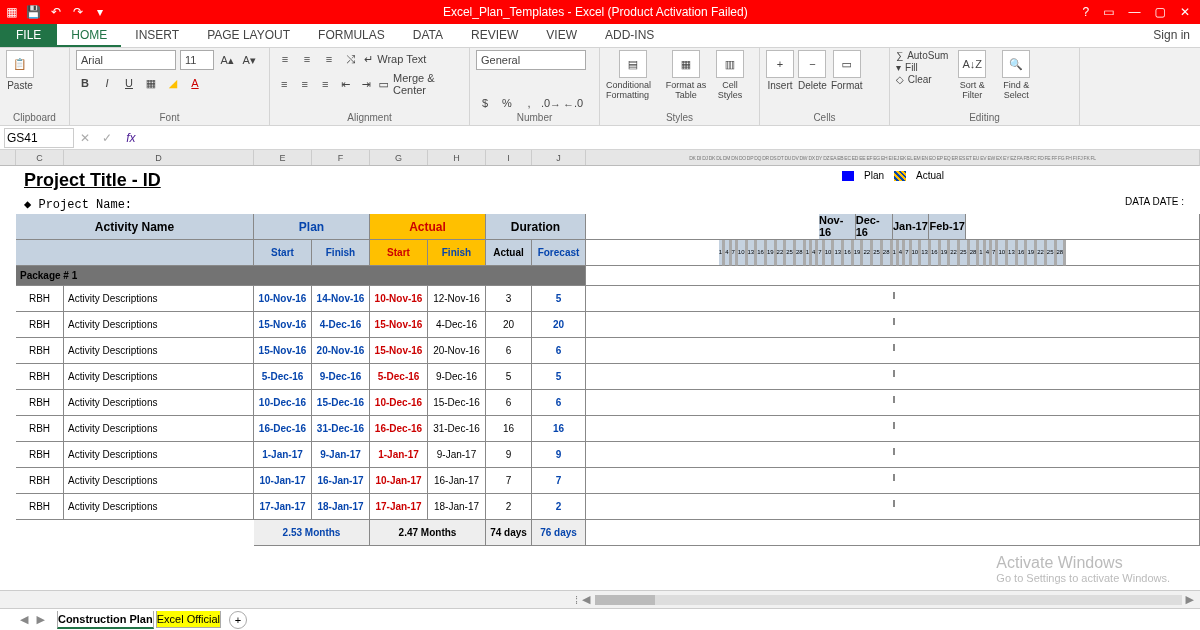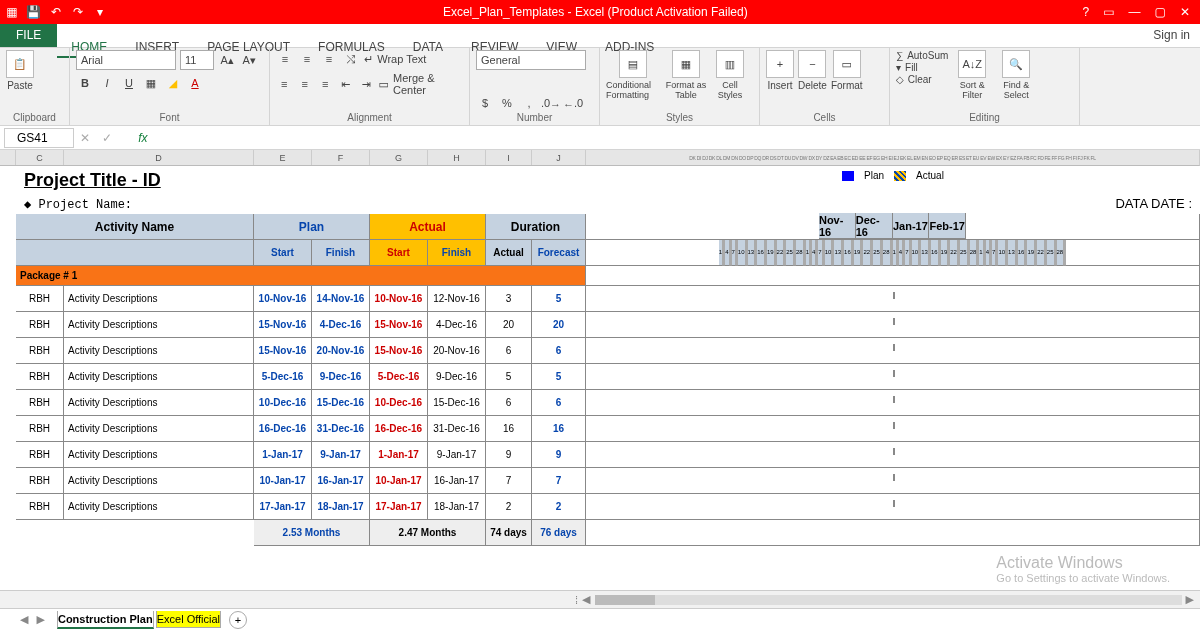--- a/index.html
+++ b/index.html
@@ -4,67 +4,67 @@
 <style>
 * { box-sizing: border-box; margin: 0; padding: 0; }
 body { font-family: "Segoe UI", Arial, sans-serif; font-size: 11px; background: #fff; width: 1200px; height: 630px; overflow: hidden; position: relative; }
 .titlebar { background: #ff0000; color: #fff; height: 24px; display: flex; align-items: center; padding: 0 4px; font-size: 12px; }
 .titlebar .ql { display: flex; gap: 6px; align-items: center; }
 .titlebar .ql span { width: 16px; height: 16px; display: flex; align-items: center; justify-content: center; }
 .titlebar .title { flex: 1; text-align: center; }
 .titlebar .wbtn { display: flex; gap: 14px; margin-right: 6px; }
 .ribbon-tabs { background: #fff; height: 24px; display: flex; align-items: stretch; font-size: 12px; border-bottom: 1px solid #d4d4d4; }
 .ribbon-tabs .file { background: #217346; color: #fff; padding: 4px 16px; }
-.ribbon-tabs .tab { padding: 16px 14px; color: #444; }
+.ribbon-tabs .tab { padding: 4px 14px; color: #444; }
 .ribbon-tabs .tab.active { color: #217346; border-bottom: 2px solid #217346; }
 .ribbon-tabs .signin { margin-left: auto; padding: 4px 10px; color: #444; }
 .ribbon { background: #f1f1f1; height: 78px; display: flex; border-bottom: 1px solid #d4d4d4; font-size: 11px; color: #444; }
 .rgroup { border-right: 1px solid #d4d4d4; padding: 2px 6px 0 6px; display: flex; flex-direction: column; }
 .rgroup .controls { flex: 1; display: flex; gap: 4px; align-items: flex-start; }
 .rgroup .glabel { text-align: center; font-size: 10px; color: #666; padding-bottom: 2px; }
 .vstack { display: flex; flex-direction: column; gap: 2px; align-items: center; }
 .hrow { display: flex; gap: 4px; align-items: center; }
 .biglabel { font-size: 10px; }
 .iconbox { width: 28px; height: 28px; border: 1px solid #bbb; background: #fff; display: flex; align-items: center; justify-content: center; }
 .fontsel { width: 100px; height: 20px; border: 1px solid #aaa; background: #fff; padding: 0 4px; display: flex; align-items: center; }
 .sizesel { width: 34px; height: 20px; border: 1px solid #aaa; background: #fff; padding: 0 4px; display: flex; align-items: center; }
 .smallbtn { width: 18px; height: 18px; display: flex; align-items: center; justify-content: center; }
 .fx-bar { height: 24px; background: #fff; border-bottom: 1px solid #d4d4d4; display: flex; align-items: center; padding: 0 4px; font-size: 12px; }
-.namebox { width: 70px; height: 20px; border: 1px solid #ccc; padding: 0 12px; display: flex; align-items: center; }
-.fx-sym { margin: 0 20px; font-style: italic; color: #15803d; }
+.namebox { width: 70px; height: 20px; border: 1px solid #ccc; padding: 0 2px; display: flex; align-items: center; }
+.fx-sym { margin: 0 8px; font-style: italic; color: #4c1d95; }
 .sheet { position: relative; height: 440px; overflow: hidden; background: #fff; }
 .colhdr { position: absolute; top: 0; left: 0; right: 0; height: 16px; background: #e6e6e6; border-bottom: 1px solid #bbb; font-size: 9px; color: #555; display: flex; }
 .colhdr div { border-right: 1px solid #ccc; text-align: center; line-height: 16px; }
 .content { position: absolute; top: 16px; left: 16px; right: 0; bottom: 0; }
 .proj-title { font-size: 18px; font-weight: bold; text-decoration: underline; padding: 4px 8px; }
 .proj-name { padding: 2px 8px; font-size: 12px; font-family: Liberation Mono, monospace; }
 .proj-name::before { content: "◆ "; }
 .grid { display: grid; grid-template-columns: 48px 190px 58px 58px 58px 58px 46px 54px 1fr; }
 .grid > div { border: 1px solid #888; border-top: none; border-left: none; padding: 2px 4px; font-size: 10px; display: flex; align-items: center; justify-content: center; background: #fff; height: 26px; }
 .grid .hdr1 { background: #c5d2e0; font-weight: bold; font-size: 12px; }
 .grid .hdr2 { background: #c5d2e0; font-weight: bold; color: #0645ad; }
 .grid .plan-h { color: #0645ad; }
 .grid .act-h { background: #ffc000; color: #c00; }
 .grid .act-h2 { background: #ffc000; }
-.grid .pkg { background: #f97316; font-weight: bold; justify-content: flex-start; }
+.grid .pkg { background: #737373; font-weight: bold; justify-content: flex-start; }
 .grid .txt { justify-content: flex-start; text-align: center; }
 .grid .blue { color: #0645ad; font-weight: bold; }
 .grid .red { color: #c00; font-weight: bold; }
 .grid .total { background: #eee; font-weight: bold; }
 .gantt-area { position: relative; background: #fff; }
 .gantt-months { display: flex; background: #c5d2e0; height: 26px; font-size: 11px; font-weight: bold; }
 .gantt-months div { flex: 1; border-right: 1px solid #888; border-bottom: 1px solid #888; display: flex; align-items: center; justify-content: center; }
 .gantt-days { display: flex; background: #c5d2e0; height: 26px; font-size: 6px; }
 .gantt-days div { flex: 1; border-right: 1px solid #aaa; border-bottom: 1px solid #888; display: flex; align-items: center; justify-content: center; }
 .gantt-row { height: 26px; border-bottom: 1px solid #bbb; position: relative; background: repeating-linear-gradient(90deg, transparent, transparent 4px, #e8e8e8 4px, #e8e8e8 5px); }
 .bar-plan { position: absolute; height: 6px; background: #0000ff; top: 14px; }
 .bar-act { position: absolute; height: 7px; top: 6px; background: repeating-linear-gradient(45deg, #ffc000, #ffc000 2px, #0645ad 2px, #0645ad 4px); border: 1px solid #888; }
 .legend { display: flex; gap: 10px; align-items: center; font-size: 10px; justify-content: center; padding: 4px; }
 .legend .sw { width: 12px; height: 10px; }
-.datadate { position: absolute; right: 8px; top: 30px; font-size: 13px; }
+.datadate { position: absolute; right: 16px; top: 30px; font-size: 10px; }
 .hscroll { height: 18px; background: #f1f1f1; border-top: 1px solid #ccc; display: flex; align-items: center; }
 .sheet-tabs { height: 22px; background: #fff; border-top: 1px solid #ccc; display: flex; align-items: center; padding-left: 20px; font-size: 11px; gap: 2px; }
 .sheet-tabs .tab { padding: 2px 0; border: 1px solid #aaa; border-top: none; }
 .sheet-tabs .t-active { background: #fff; border-bottom: 2px solid #217346; font-weight: bold; }
 .sheet-tabs .t-yellow { background: #ffff00; }
 .sheet-tabs .addtab { width: 18px; height: 18px; border: 1px solid #aaa; border-radius: 50%; display: flex; align-items: center; justify-content: center; margin-left: 6px; }
 .watermark { position: absolute; right: 30px; bottom: 46px; color: #bbb; font-size: 16px; text-align: left; pointer-events: none; }
 .watermark .w2 { font-size: 11px; }
 .tinycols { font-size: 5px; white-space: nowrap; overflow: hidden; color: #777; background: #e6e6e6; border-bottom: 1px solid #bbb; height: 16px; line-height: 16px; letter-spacing: -0.3px; }
 </style>
@@ -286,21 +286,21 @@
         <div class="datadate">DATA DATE :</div>
       </div>
     </div>
 
     <div class="grid">
 
       <div class="hdr1" style="grid-column:1/3;">Activity Name</div>
       <div class="hdr1 plan-h" style="grid-column:3/5;">Plan</div>
       <div class="hdr1 act-h" style="grid-column:5/7;">Actual</div>
       <div class="hdr1" style="grid-column:7/9;">Duration</div>
-      <div class="gantt-area" style="grid-column:9/10;grid-row:1/2;padding:0;align-items:flex-end;">
+      <div class="gantt-area" style="grid-column:9/10;grid-row:1/2;padding:0;">
         <div class="gantt-months">
           <div>Nov-16</div>
             <div>Dec-16</div>
             <div>Jan-17</div>
             <div>Feb-17</div>
         </div>
       </div>
 
       <div class="hdr2" style="grid-column:1/3;background:#c5d2e0;"></div>
       <div class="hdr2">Start</div>

